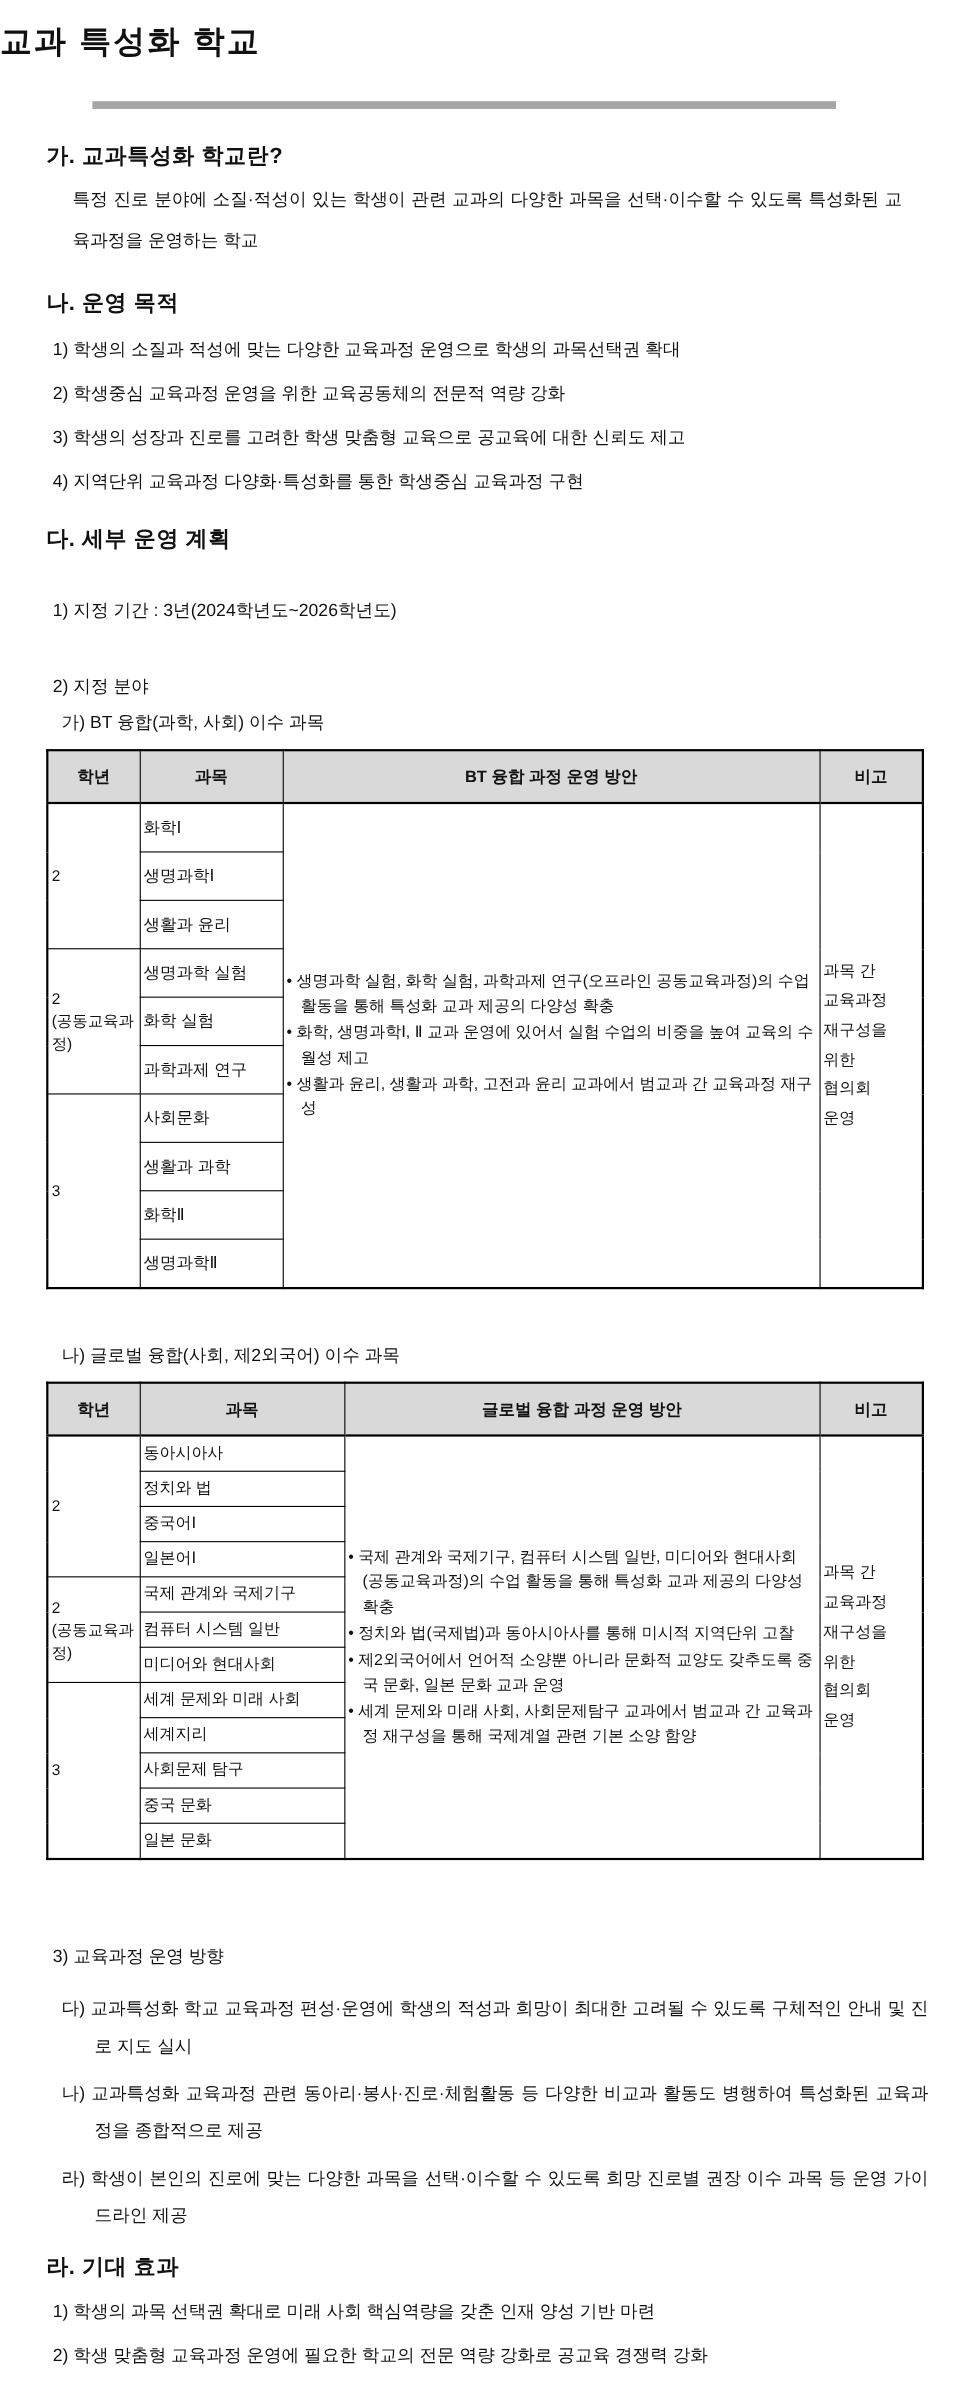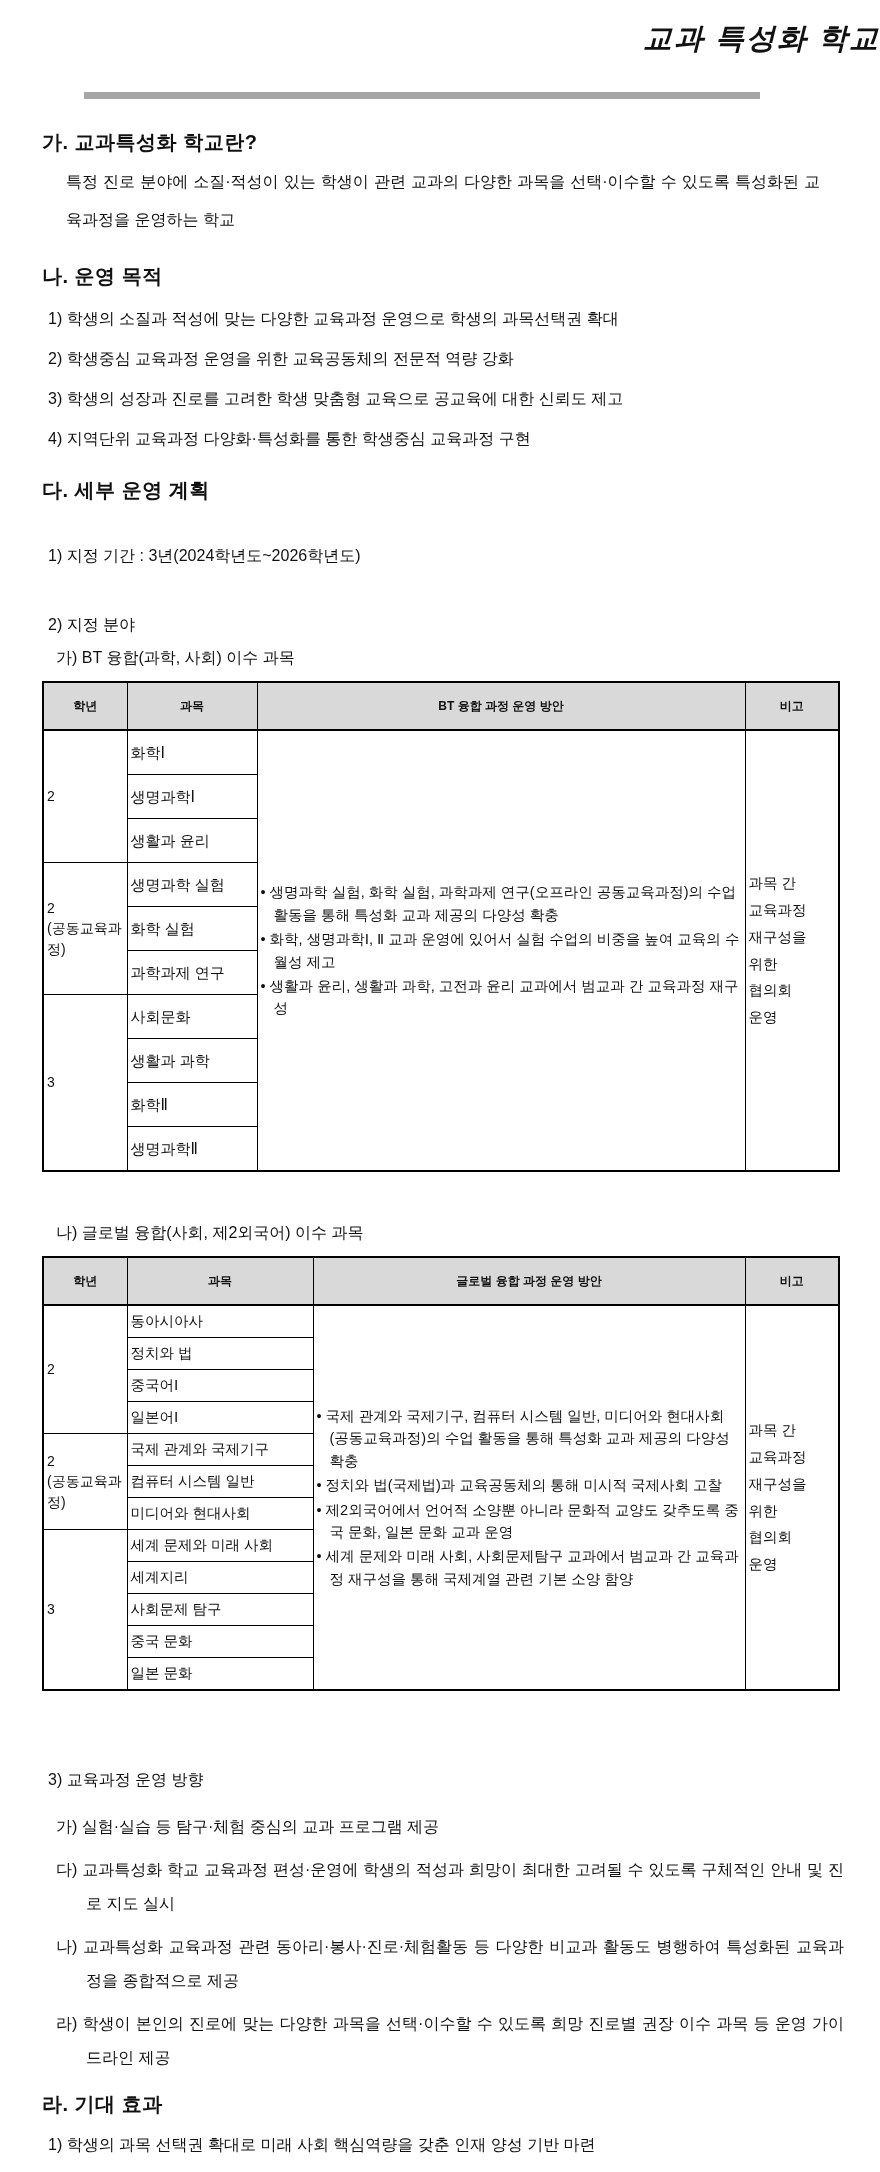--- a/index.html
+++ b/index.html
@@ -3,21 +3,21 @@
 <meta charset="utf-8">
 <style>
   html,body{margin:0;padding:0;}
   body{
     width:880px;min-height:2172px;background:#ffffff;color:#111111;
     font-family:"Liberation Sans","DejaVu Sans",sans-serif;
     padding-top:14px;box-sizing:border-box;
   }
   .page-title{
     margin:6px 0 0;font-size:29px;line-height:36px;font-weight:bold;
-    text-align:right;letter-spacing:2px;font-style:italic;
+    text-align:left;letter-spacing:2px;
   }
   .divider-bar{
     width:676px;height:7px;margin:36px 0 0 84px;
     background:var(--divider,#a6a6a6);
   }
   .sec-heading{
     margin:8px;font-size:20px;line-height:26px;font-weight:bold;
     margin-left:42px;letter-spacing:.5px;
   }
   #ga-heading{margin-top:30px;}
@@ -42,21 +42,21 @@
   table.course-table{
     border-collapse:collapse;table-layout:fixed;
     margin-left:42px;width:796px;
     border:2px solid var(--border,#000);
     font-size:15px;color:#111;
   }
   table.course-table th{
     background:var(--header_bg,#d9d9d9);
     border:1px solid var(--border,#000);
     border-bottom:2px solid var(--border,#000);
-    font-size:12px;font-weight:bold;height:42px;padding:2px;
+    font-size:15px;font-weight:bold;height:42px;padding:2px;
   }
   table.course-table td{
     border:1px solid var(--border,#000);
     text-align:left;vertical-align:middle;padding:2px 3px;
   }
   .t-bt td{height:39px;}
   .t-gl td{height:27px;font-size:14.5px;}
   td.grade-cell{white-space:pre-line;line-height:1.45;font-size:14px;}
   td.subject-cell{line-height:1.3;}
   td.plan-cell{
@@ -186,21 +186,21 @@
           <th>글로벌 융합 과정 운영 방안</th>
           <th>비고</th>
         </tr>
       </thead>
       <tbody>
         <tr>
           <td class="grade-cell" rowspan="4">2</td>
           <td class="subject-cell">동아시아사</td>
           <td class="plan-cell" rowspan="12">
             <div class="plan-bullet">국제 관계와 국제기구, 컴퓨터 시스템 일반, 미디어와 현대사회(공동교육과정)의 수업 활동을 통해 특성화 교과 제공의 다양성 확충</div>
-            <div class="plan-bullet">정치와 법(국제법)과 교육공동체의 통해 미시적 국제사회 고찰</div>
+            <div class="plan-bullet">정치와 법(국제법)과 동아시아사를 통해 미시적 지역단위 고찰</div>
             <div class="plan-bullet">제2외국어에서 언어적 소양뿐 아니라 문화적 교양도 갖추도록 중국 문화, 일본 문화 교과 운영</div>
             <div class="plan-bullet">세계 문제와 미래 사회, 사회문제탐구 교과에서 범교과 간 교육과정 재구성을 통해 국제계열 관련 기본 소양 함양</div>
           </td>
           <td class="note-cell" rowspan="12">과목 간
 교육과정
 재구성을
 위한
 협의회
 운영</td>
         </tr>
@@ -238,21 +238,20 @@
           <td class="subject-cell">중국 문화</td>
         </tr>
         <tr>
           <td class="subject-cell">일본 문화</td>
         </tr>
       </tbody>
     </table>
 
   <div class="da-block da-line" style="margin-top:72px">3) 교육과정 운영 방향</div>
   <div class="sub-items">
-    <div class="sub-item">가) 실험·실습 등 탐구·체험 중심의 교과 프로그램 제공</div>
     <div class="sub-item">다) 교과특성화 학교 교육과정 편성·운영에 학생의 적성과 희망이 최대한 고려될 수 있도록 구체적인 안내 및 진로 지도 실시</div>
     <div class="sub-item">나) 교과특성화 교육과정 관련 동아리·봉사·진로·체험활동 등 다양한 비교과 활동도 병행하여 특성화된 교육과정을 종합적으로 제공</div>
     <div class="sub-item">라) 학생이 본인의 진로에 맞는 다양한 과목을 선택·이수할 수 있도록 희망 진로별 권장 이수 과목 등 운영 가이드라인 제공</div>
   </div>
 </section>
 
 <section>
   <h2 class="sec-heading" id="ra-heading">라. 기대 효과</h2>
   <div class="ra-items">
     <div class="ra-item">1) 학생의 과목 선택권 확대로 미래 사회 핵심역량을 갖춘 인재 양성 기반 마련</div>

